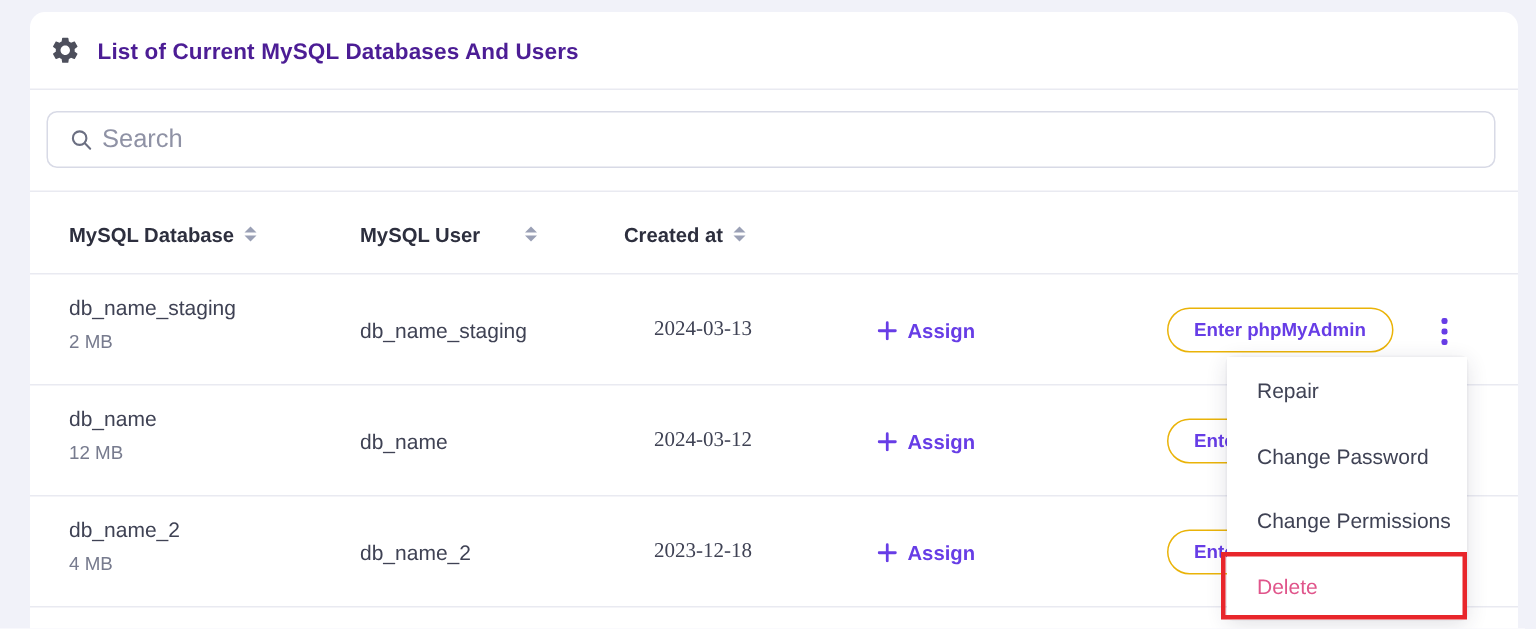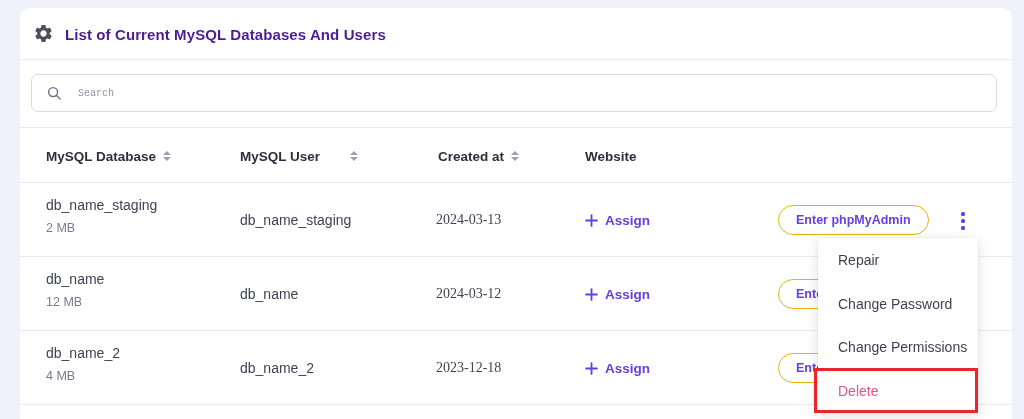--- a/index.html
+++ b/index.html
@@ -33,35 +33,35 @@
 
   
   .search-box {
     position:absolute; left:11px; top:66px; width:966px; height:38px;
     border:1px solid #d8dae6; border-radius:7px; background:#fff;
     display:flex; align-items:center; padding-left:15px;
   }
   .search-box svg { flex:0 0 auto; }
   .search-input {
     border:none; outline:none; background:transparent;
-    margin-left:16px; width:880px; font-size:10px; color:#3f4254;
-    font-family:Liberation Mono, monospace;
+    margin-left:6px; width:880px; font-size:17px; color:#3f4254;
+    font-family:Liberation Sans, sans-serif;
   }
   .search-input::placeholder { color:#8f92a5; }
 
   
   .thead {
     position:absolute; left:0; top:119px; width:100%; height:56px;
     border-top:1px solid #e9eaf1; border-bottom:1px solid #e9eaf1;
   }
   .th {
     position:absolute; top:0; height:56px; display:flex; align-items:center;
     font-size:13.5px; font-weight:700; color:#2d2f3e;
   }
-  .th.c1 { left:26px; } .th.c2 { left:220px;gap:23px; } .th.c3 { left:418px; } .th.c4 { left:565px; }
+  .th.c1 { left:26px; } .th.c2 { left:220px;gap:23px; } .th.c3 { left:396px; } .th.c4 { left:565px; }
   .sort { display:inline-flex; flex-direction:column; gap:2px; margin-left:7px; cursor:pointer; }
   .sort .up   { width:0;height:0;border-left:4px solid transparent;border-right:4px solid transparent;border-bottom:4px solid #9aa0b5; }
   .sort .down { width:0;height:0;border-left:4px solid transparent;border-right:4px solid transparent;border-top:4px solid #9aa0b5; }
 
   
   .row { position:absolute; left:0; width:100%; height:74px; border-bottom:1px solid #e9eaf1; }
   .row.r0 { top:175px; } .row.r1 { top:249px; } .row.r2 { top:323px; }
   .db-name { position:absolute; left:26px; top:14px; font-size:14px; color:#3f4254; }
   .db-size { position:absolute; left:26px; top:38px; font-size:12.5px; color:#777b8e; }
   .cell-user { position:absolute; left:220px; top:0; height:74px; display:flex; align-items:center; font-size:14px; color:#3f4254; }
@@ -139,23 +139,20 @@
             <span class="down"></span>
           </span>
       </div>
       <div class="th c3">
         <span>Created at</span>
         <span class="sort">
             <span class="up"></span>
             <span class="down"></span>
           </span>
       </div>
-      <div class="th c4">
-        <span>Website</span>
-      </div>
     </div>
 
     <div class="row r0">
       <div class="db-name">db_name_staging</div>
       <div class="db-size">2 MB</div>
       <div class="cell-user">db_name_staging</div>
       <div class="cell-date">2024-03-13</div>
       <a class="assign">
         <svg width="13" height="13" viewBox="0 0 12 12">
           <path d="M6 1v10M1 6h10" stroke="#673de6" stroke-width="1.7" stroke-linecap="round"></path>

